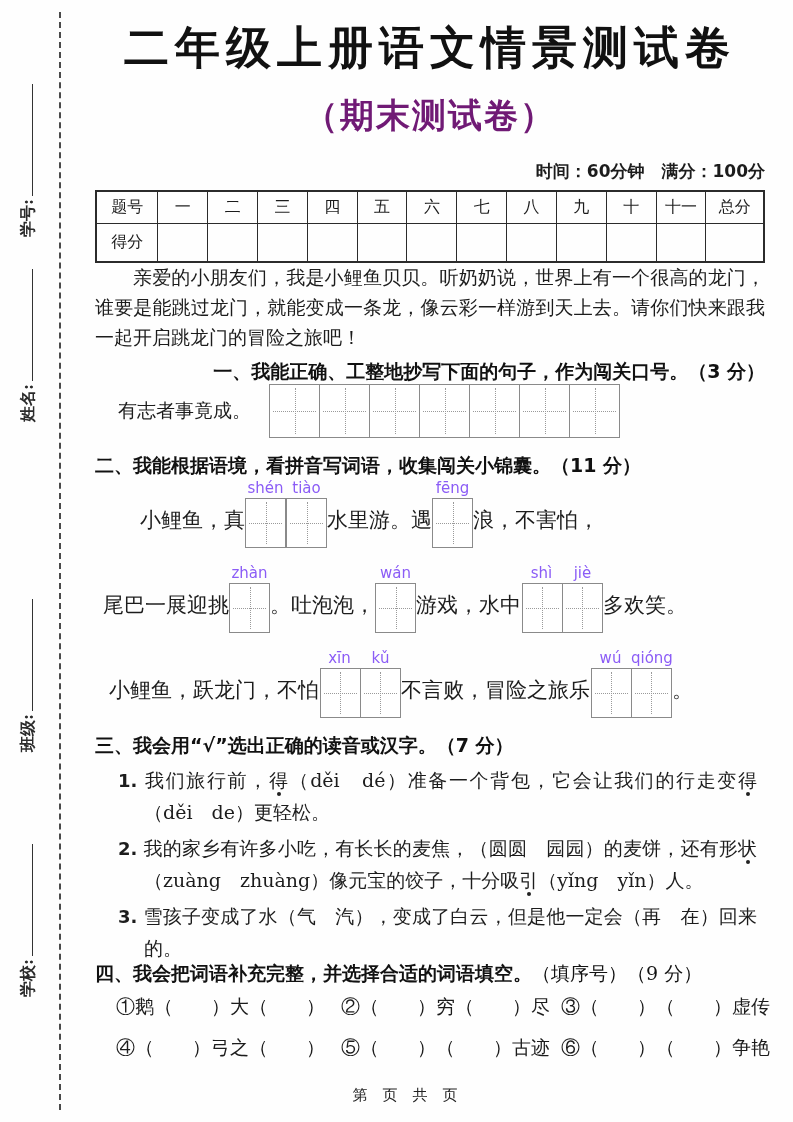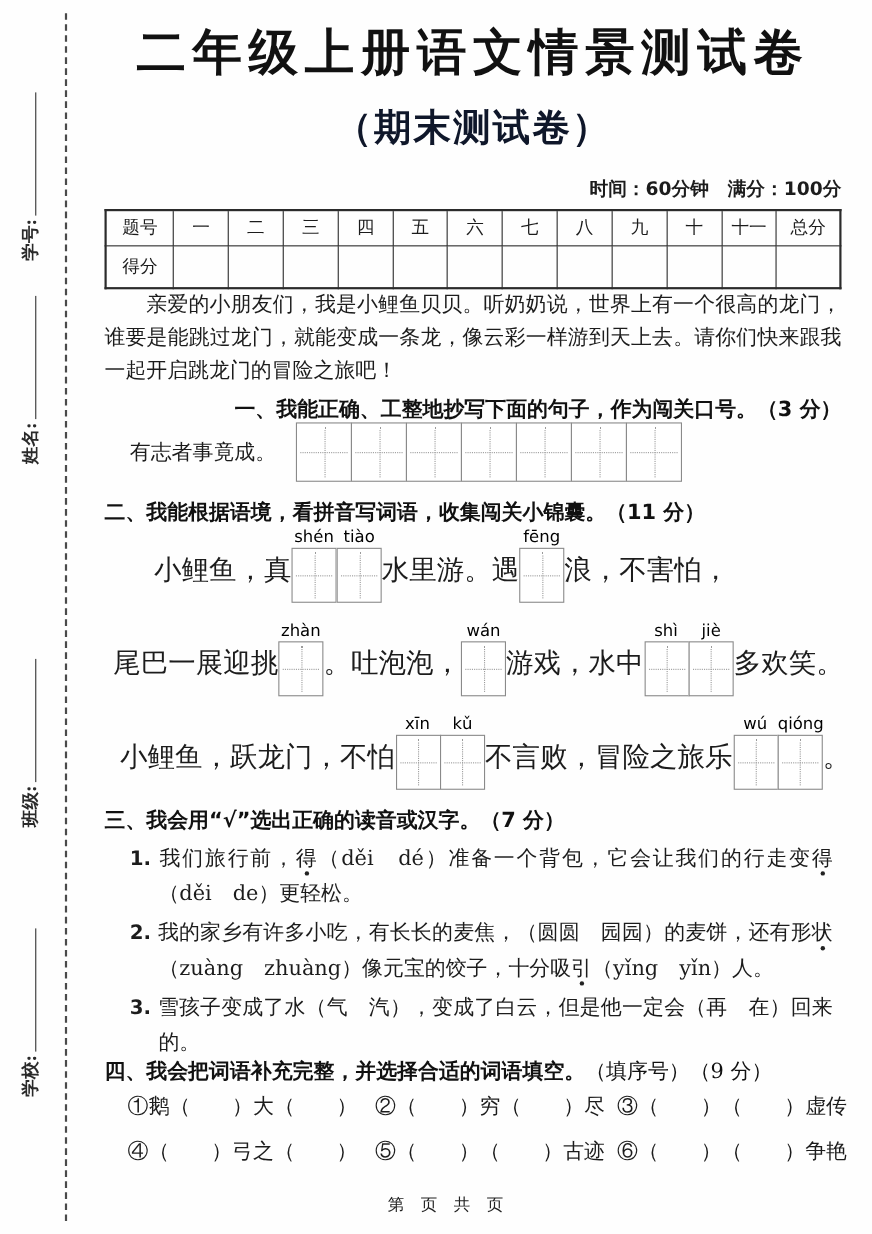--- a/index.html
+++ b/index.html
@@ -8,21 +8,21 @@
   
   .side-rule{position:absolute;left:59px;top:12px;height:1098px;border-left:2px dashed #4a4a4a;}
   .side-field{position:absolute;left:15px;transform:rotate(-90deg);transform-origin:0 0;
               display:flex;align-items:baseline;white-space:nowrap;font-size:16px;font-weight:bold;color:#2a2a2a;}
   .side-blank{display:inline-block;width:112px;height:1.05em;border-bottom:1.6px solid #333;margin-left:3px;}
   
   .main{position:absolute;left:95px;top:0;width:670px;height:1122px;}
   .title{position:absolute;top:18px;left:0;width:100%;margin:0;text-align:center;
          font-family:"DejaVu Sans","Liberation Sans",sans-serif;font-weight:900;font-size:45px;letter-spacing:6px;color:#111;}
   .subtitle{position:absolute;top:93px;left:0;width:100%;margin:0;text-align:center;
-            font-family:"DejaVu Sans","Liberation Sans",sans-serif;font-weight:800;font-size:34px;letter-spacing:2px;color:#0f172a;}
+            font-family:"DejaVu Sans","Liberation Sans",sans-serif;font-weight:800;font-size:34px;letter-spacing:2px;color:#701a75;}
   .meta{position:absolute;top:160px;left:0;width:100%;text-align:right;
         font-family:"DejaVu Sans","Liberation Sans",sans-serif;font-weight:600;font-size:17px;}
   
   .score-table{position:absolute;top:190px;left:0;width:670px;border-collapse:collapse;border:2px solid #2b2b2b;
                font-family:"DejaVu Sans","Liberation Sans",sans-serif;font-size:16px;}
   .score-table td{border:1.4px solid #2b2b2b;text-align:center;height:31px;width:50px;padding:0;}
   .score-table td:first-child{width:62px;}
   .score-table td:last-child{width:58px;}
   .score-table tr:last-child td{height:37px;}
   
@@ -36,23 +36,23 @@
   .q1row{position:absolute;top:384px;left:0;width:670px;display:flex;align-items:center;padding-left:23px;box-sizing:border-box;}
   .q1sentence{font-size:19px;}
   .copy-grid{display:flex;margin-left:18px;}
   .tcell{width:51px;height:54px;border:1px solid #8a8a8a;position:relative;background:#fff;box-sizing:border-box;}
   .tcell+.tcell{margin-left:-1px;}
   .tcell::before{content:"";position:absolute;top:3px;bottom:3px;left:50%;border-left:1px dotted #9a9a9a;}
   .tcell::after{content:"";position:absolute;left:3px;right:3px;top:50%;border-top:1px dotted #9a9a9a;}
   
   #q2-lines{position:absolute;top:478px;left:0;width:670px;}
   .q2line{display:flex;align-items:flex-end;height:70px;margin-bottom:15px;box-sizing:border-box;}
-  .q2t{font-size:25px;padding-bottom:14px;white-space:nowrap;}
+  .q2t{font-size:21px;padding-bottom:14px;white-space:nowrap;}
   .boxgroup{display:flex;flex-direction:column;align-items:center;}
-  .pinyin-row{display:flex;font-family:"DejaVu Sans","Liberation Sans",sans-serif;font-size:15px;line-height:20px;color:#000000;}
+  .pinyin-row{display:flex;font-family:"DejaVu Sans","Liberation Sans",sans-serif;font-size:15px;line-height:20px;color:#8b5cf6;}
   .pinyin-row span{width:41px;text-align:center;}
   .boxrow{display:flex;}
   .pcell{width:41px;height:50px;border:1px solid #8a8a8a;position:relative;background:#fff;box-sizing:border-box;}
   .pcell+.pcell{margin-left:-1px;}
   .pcell::before{content:"";position:absolute;top:3px;bottom:3px;left:50%;border-left:1px dotted #9a9a9a;}
   .pcell::after{content:"";position:absolute;left:3px;right:3px;top:50%;border-top:1px dotted #9a9a9a;}
   
   #q3-items{position:absolute;top:765px;left:0;width:662px;}
   .q3item{margin:0 0 5px 0;padding-left:49px;text-indent:-26px;font-size:19px;line-height:31.5px;text-align:justify;}
   .qnum{font-family:"DejaVu Sans","Liberation Sans",sans-serif;font-weight:700;font-size:18px;margin-right:6px;}

